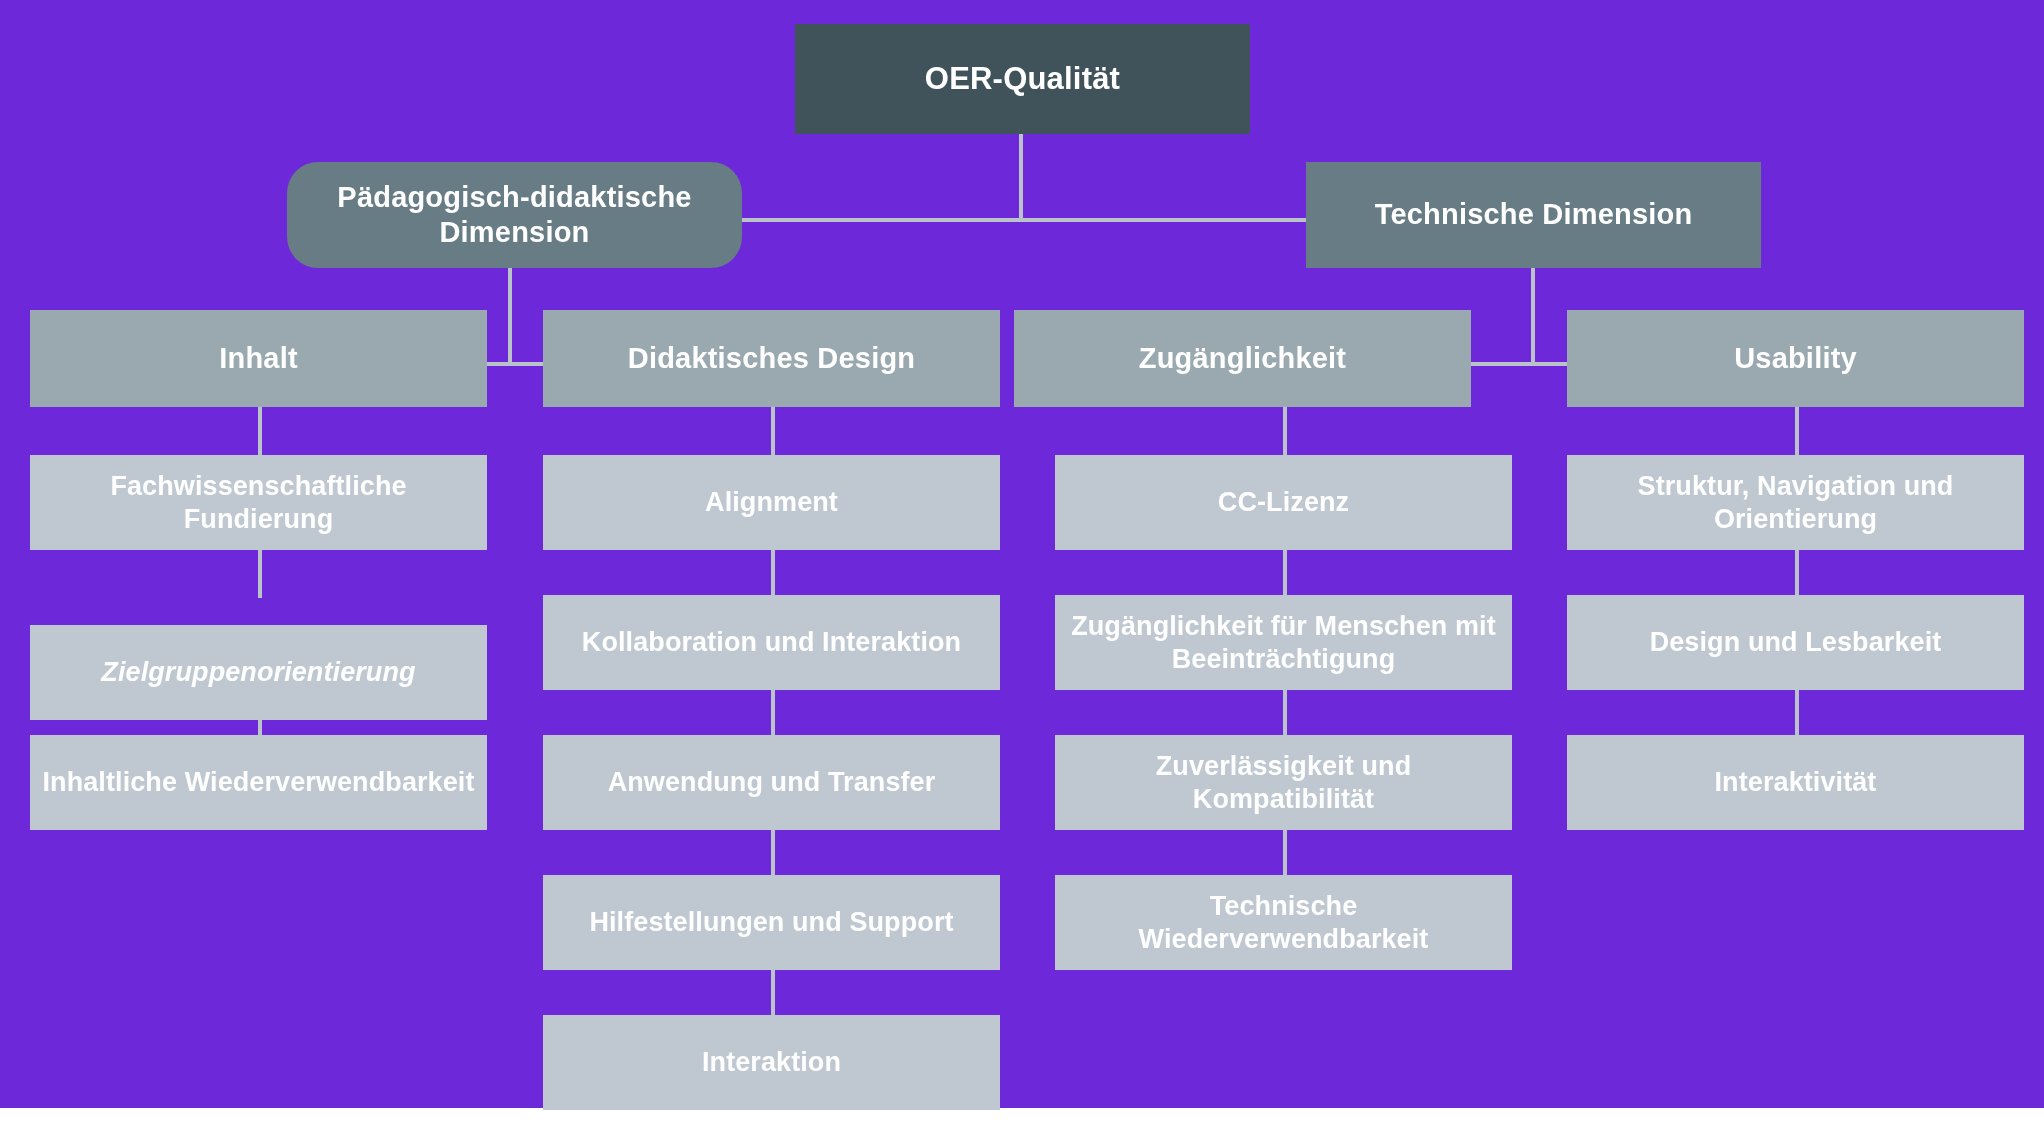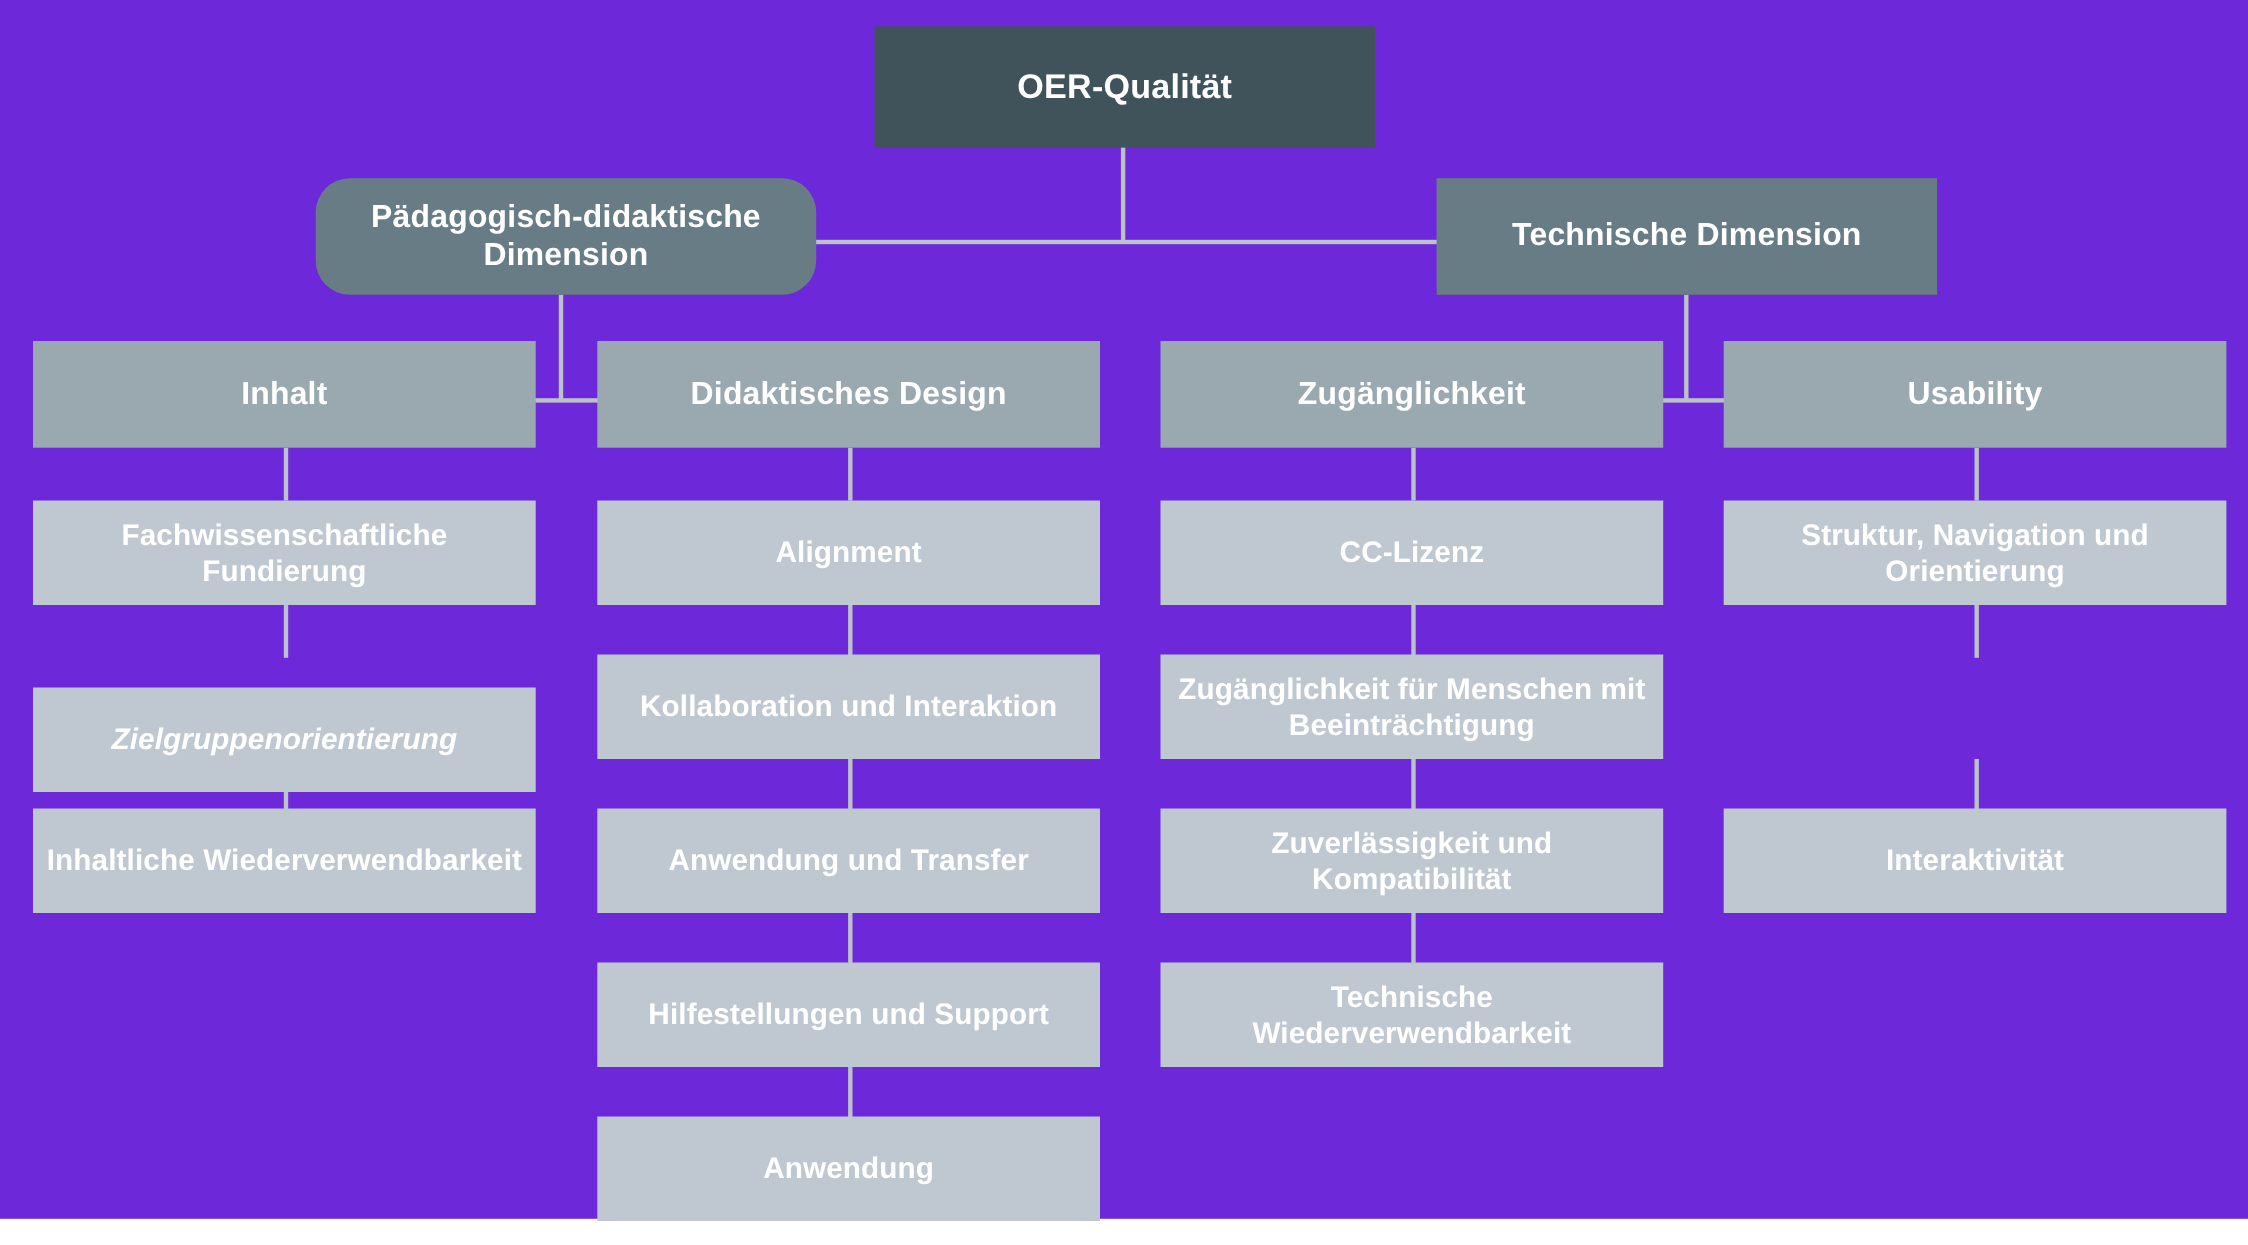--- a/index.html
+++ b/index.html
@@ -82,34 +82,35 @@
   <div class="connector v-line" style="left:1795px; top:550px; height:48px;"></div>
   <div class="connector v-line" style="left:1795px; top:690px; height:48px;"></div>
 
   <div class="node tier-root" style="left:795px; top:24px; width:455px; height:110px;">OER-Qualität</div>
 
   <div class="node tier-dim" style="left:287px; top:162px; width:455px; height:106px;border-radius:31px;">Pädagogisch-didaktische Dimension</div>
   <div class="node tier-dim" style="left:1306px; top:162px; width:455px; height:106px;">Technische Dimension</div>
 
   <div class="node tier-cat" style="left:30px; top:310px; width:457px; height:97px;">Inhalt</div>
   <div class="node tier-cat" style="left:543px; top:310px; width:457px; height:97px;">Didaktisches Design</div>
-  <div class="node tier-cat" style="left:1055px; top:310px; width:457px; height:97px;">Zugänglichkeit</div>
+  <div class="node tier-cat" style="left:1014px; top:310px; width:457px; height:97px;">Zugänglichkeit</div>
   <div class="node tier-cat" style="left:1567px; top:310px; width:457px; height:97px;">Usability</div>
 
   <div class="node tier-leaf" style="left:30px; top:455px; width:457px; height:95px;">Fachwissenschaftliche Fundierung</div>
   <div class="node tier-leaf" style="left:30px; top:625px; width:457px; height:95px;font-style:italic;">Zielgruppenorientierung</div>
   <div class="node tier-leaf" style="left:30px; top:735px; width:457px; height:95px;">Inhaltliche Wiederverwendbarkeit</div>
 
   <div class="node tier-leaf" style="left:543px; top:455px; width:457px; height:95px;">Alignment</div>
   <div class="node tier-leaf" style="left:543px; top:595px; width:457px; height:95px;">Kollaboration und Interaktion</div>
   <div class="node tier-leaf" style="left:543px; top:735px; width:457px; height:95px;">Anwendung und Transfer</div>
   <div class="node tier-leaf" style="left:543px; top:875px; width:457px; height:95px;">Hilfestellungen und Support</div>
-  <div class="node tier-leaf" style="left:543px; top:1015px; width:457px; height:95px;">Anwendung</div>
+  <div class="node tier-leaf" style="left:543px; top:1015px; width:457px; height:95px;">Interaktion</div>
 
   <div class="node tier-leaf" style="left:1055px; top:455px; width:457px; height:95px;">CC-Lizenz</div>
   <div class="node tier-leaf" style="left:1055px; top:595px; width:457px; height:95px;">Zugänglichkeit für Menschen mit Beeinträchtigung</div>
   <div class="node tier-leaf" style="left:1055px; top:735px; width:457px; height:95px;text-align:center;">Zuverlässigkeit und Kompatibilität</div>
   <div class="node tier-leaf" style="left:1055px; top:875px; width:457px; height:95px;">Technische Wiederverwendbarkeit</div>
 
   <div class="node tier-leaf" style="left:1567px; top:455px; width:457px; height:95px;">Struktur, Navigation und Orientierung</div>
+  <div class="node tier-leaf" style="left:1567px; top:595px; width:457px; height:95px;">Design und Lesbarkeit</div>
   <div class="node tier-leaf" style="left:1567px; top:735px; width:457px; height:95px;">Interaktivität</div>
 
 </div>
 
 </body></html>

